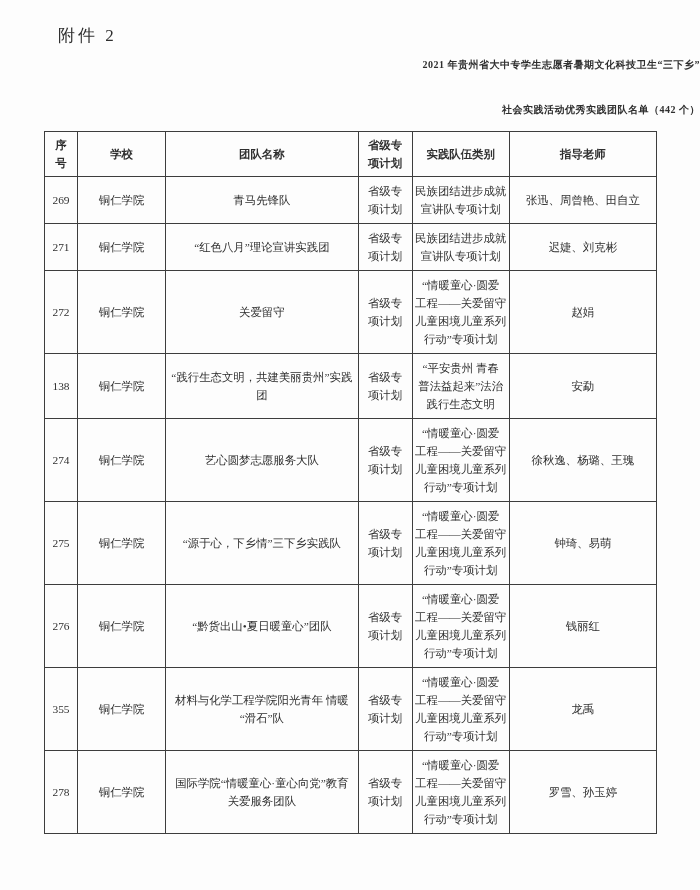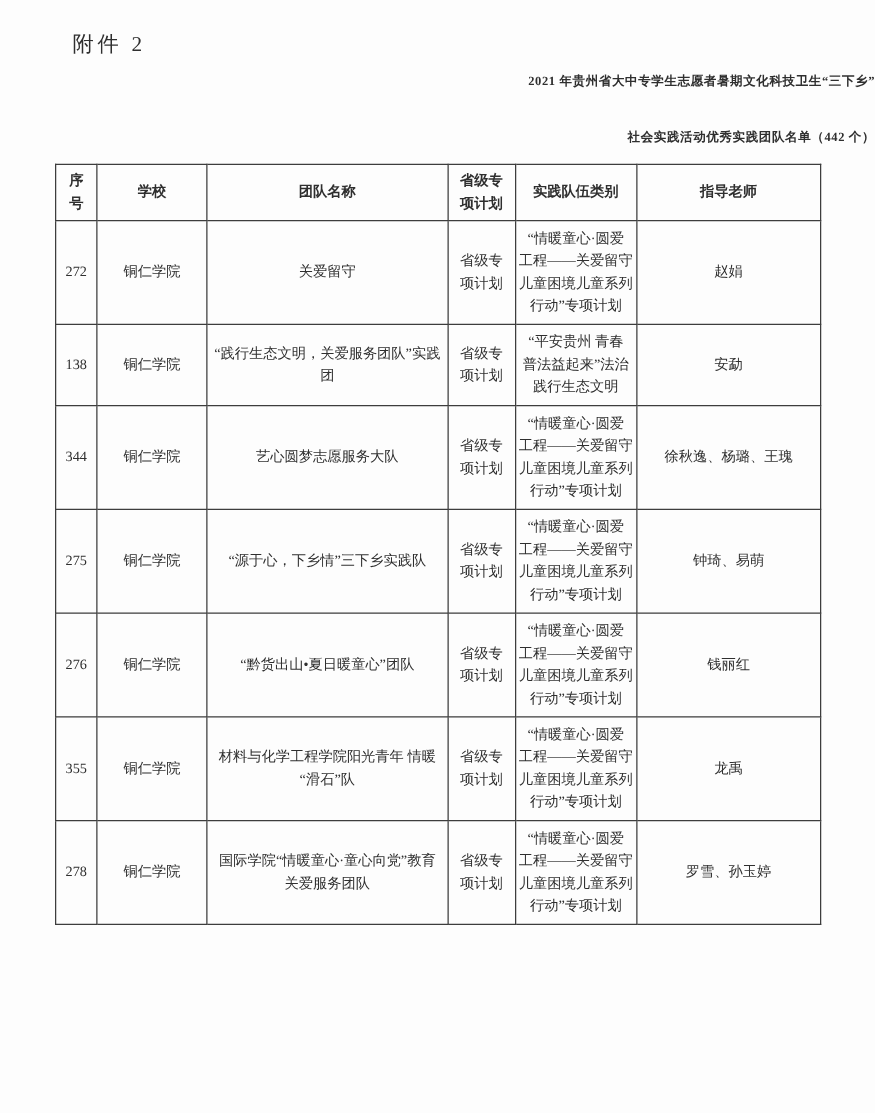--- a/index.html
+++ b/index.html
@@ -87,45 +87,65 @@
           <th>学校</th>
           <th>团队名称</th>
           <th>省级专
 项计划</th>
           <th>实践队伍类别</th>
           <th>指导老师</th>
         </tr>
     </thead>
     <tbody id="table-body">
         <tr>
+          <td>269</td>
+          <td>铜仁学院</td>
+          <td>青马先锋队</td>
+          <td>省级专
+项计划</td>
+          <td>民族团结进步成就
+宣讲队专项计划</td>
+          <td>张迅、周曾艳、田自立</td>
+        </tr>
+        <tr>
+          <td>271</td>
+          <td>铜仁学院</td>
+          <td>“红色八月”理论宣讲实践团</td>
+          <td>省级专
+项计划</td>
+          <td>民族团结进步成就
+宣讲队专项计划</td>
+          <td>迟婕、刘克彬</td>
+        </tr>
+        <tr>
           <td>272</td>
           <td>铜仁学院</td>
           <td>关爱留守</td>
           <td>省级专
 项计划</td>
           <td>“情暖童心·圆爱
 工程——关爱留守
 儿童困境儿童系列
 行动”专项计划</td>
           <td>赵娟</td>
         </tr>
         <tr>
           <td>138</td>
           <td>铜仁学院</td>
-          <td>“践行生态文明，关爱服务团队”实践
+          <td>“践行生态文明，共建美丽贵州”实践
 团</td>
           <td>省级专
 项计划</td>
           <td>“平安贵州 青春
 普法益起来”法治
 践行生态文明</td>
           <td>安勐</td>
         </tr>
         <tr>
-          <td>344</td>
+          <td>274</td>
           <td>铜仁学院</td>
           <td>艺心圆梦志愿服务大队</td>
           <td>省级专
 项计划</td>
           <td>“情暖童心·圆爱
 工程——关爱留守
 儿童困境儿童系列
 行动”专项计划</td>
           <td>徐秋逸、杨璐、王瑰</td>
         </tr>

